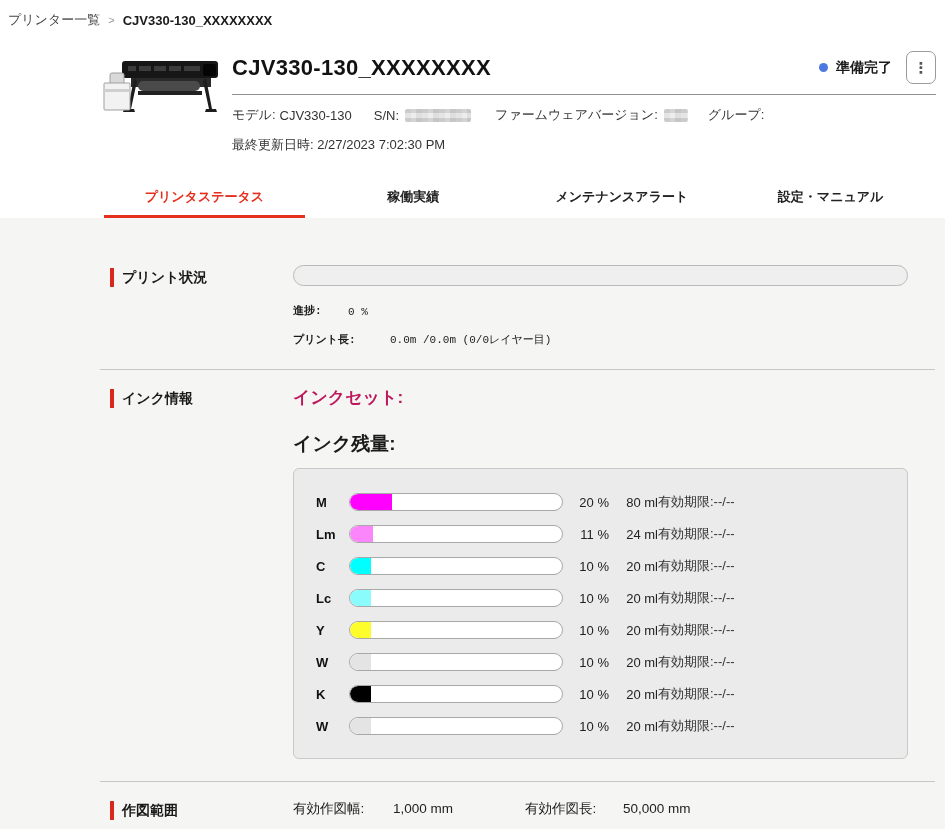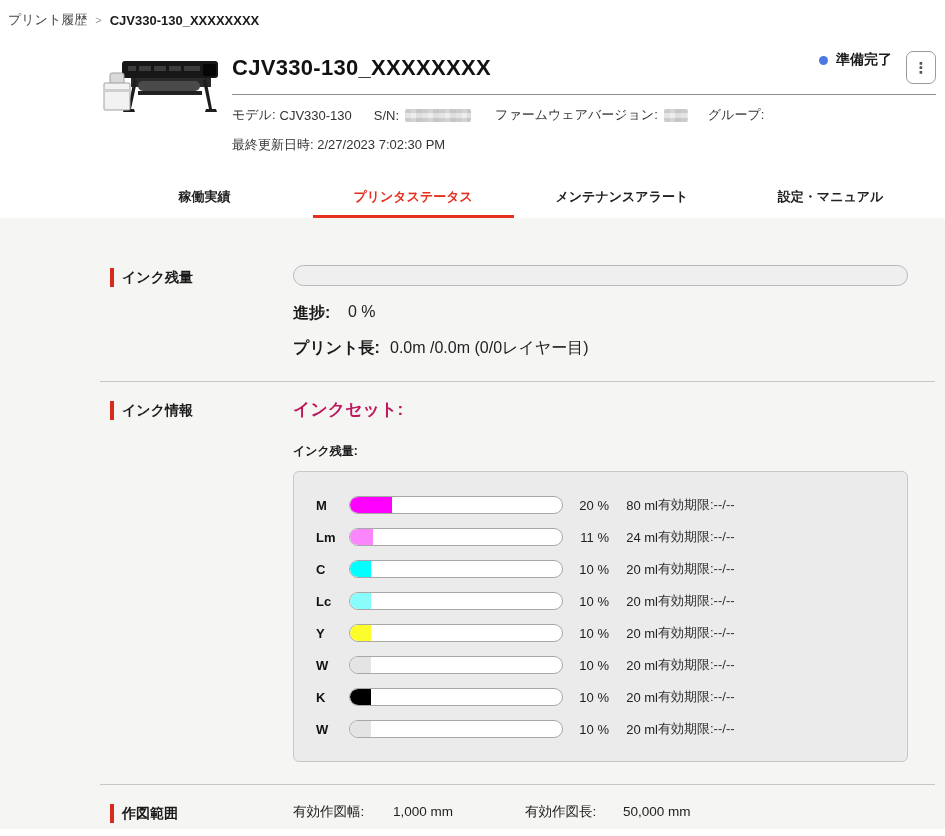--- a/index.html
+++ b/index.html
@@ -16,21 +16,21 @@
   .crumb-root { color: #444; cursor: pointer; }
   .crumb-sep { color: #9a9a9a; font-size: 11px; }
   .crumb-current { color: #1a1a1a; font-weight: bold; }
 
   
   .header-row { display: flex; margin: 22px 0 0 98px; width: 838px; }
   .printer-img { width: 124px; height: 66px; flex: 0 0 auto; }
   .header-main { flex: 1; margin-left: 10px; }
   .title-row { display: flex; align-items: center; justify-content: space-between; }
   .page-title { font-size: 22px; font-weight: bold; color: #121212; letter-spacing: .3px; }
-  .title-right { display: flex; align-items: flex-start; gap: 14px; }
+  .title-right { display: flex; align-items: center; gap: 14px; }
   .status-wrap { display: flex; align-items: center; gap: 8px; }
   .status-dot { width: 9px; height: 9px; border-radius: 50%; background: #4b79e1; }
   .status-label { font-size: 14px; font-weight: bold; color: #1a1a1a; }
   .kebab-btn {
     width: 30px; height: 33px; background: #fff; border: 1px solid #9a9a9a;
     border-radius: 7px; color: #555; font-size: 15px; font-weight: bold;
     display: flex; align-items: center; justify-content: center; cursor: pointer;
   }
   .title-divider { border: none; border-top: 1px solid #8f8f8f; margin: 10px 0 11px 0; }
   .meta-row { display: flex; align-items: center; font-size: 13px; color: #333; }
@@ -67,30 +67,30 @@
     padding-top: 3px;
   }
   .red-bar { width: 4px; height: 19px; background: #d9291c; margin: 0 8px 0 10px; flex: 0 0 auto; }
   .section-title { font-size: 14px; font-weight: bold; color: #1a1a1a; padding-top: 1px; }
   .section-body { width: 615px; }
 
   .progress-track {
     width: 615px; height: 21px; border-radius: 11px;
     background: #efefef; border: 1px solid #b9b9b9; overflow: hidden;
   }
-  .kv-row { display: flex; align-items: flex-start; font-size: 16px; color: #222; }
+  .kv-row { display: flex; align-items: flex-end; font-size: 11px; color: #222; font-family: Liberation Mono, monospace; }
   .kv-label { font-weight: bold; color: #1a1a1a; }
   .w55 { width: 55px; } .w97 { width: 97px; }
   .mt18 { margin-top: 17px; } .mt14 { margin-top: 14px; }
 
   .h-divider { border: none; border-top: 1px solid #c7c7c7; margin: 22px 0 0 0; width: 835px; }
   .mt-sec { margin-top: 16px; }
 
   .ink-set-row { font-size: 17px; font-weight: bold; color: #be185d; }
-  .ink-level-row { font-size: 12px; font-weight: bold; color: #1a1a1a; margin-top: 22px; }
+  .ink-level-row { font-size: 19px; font-weight: bold; color: #1a1a1a; margin-top: 22px; }
   .ink-panel {
     margin-top: 11px; width: 615px; background: #ebebeb;
     border: 1px solid #c8c8c8; border-radius: 6px;
     padding: 17px 0 16px 22px;
   }
   .ink-row { display: flex; align-items: center; height: 32px; font-size: 13px; color: #222; }
   .ink-name { width: 33px; font-weight: bold; color: #111; }
   .ink-track {
     width: 214px; height: 18px; background: #fff; border: 1px solid #a8a8a8;
     border-radius: 9px; overflow: hidden; flex: 0 0 auto;
@@ -103,21 +103,21 @@
   .range-row { display: flex; align-items: baseline; font-size: 13.5px; color: #222; padding-top: 2px; }
   .range-label { font-weight: normal; color: #1a1a1a; }
   .rl1 { width: 100px; } .rv1 { width: 132px; } .rl2 { width: 98px; }
 
   .bottom-divider { border: none; border-top: 1px solid #c7c7c7; margin: 21px 0 0 0; width: 835px; }
 </style>
 </head>
 <body>
 
 <div class="breadcrumb">
-  <span class="crumb-root">プリント履歴</span>
+  <span class="crumb-root">プリンター一覧</span>
   <span class="crumb-sep">&gt;</span>
   <span class="crumb-current">CJV330-130_XXXXXXXX</span>
 </div>
 
 <div class="header-row">
   <svg class="printer-img" viewBox="0 0 124 66">
 
     <rect x="24" y="10" width="96" height="17" rx="3" fill="#171717"></rect>
     <rect x="30" y="15" width="8" height="5" fill="#3c3c3c"></rect>
     <rect x="41" y="15" width="12" height="5" fill="#3c3c3c"></rect>
@@ -167,32 +167,32 @@
       </div>
     </div>
     <div class="updated-row">
       <span>最終更新日時:</span>
       <span>2/27/2023 7:02:30 PM</span>
     </div>
   </div>
 </div>
 
 <div class="tabs">
+  <div class="tab active">プリンタステータス</div>
   <div class="tab">稼働実績</div>
-  <div class="tab active">プリンタステータス</div>
   <div class="tab">メンテナンスアラート</div>
   <div class="tab">設定・マニュアル</div>
 </div>
 
 <div class="content">
 
   <div class="section">
     <div class="section-label">
       <span class="red-bar"></span>
-      <span class="section-title">インク残量</span>
+      <span class="section-title">プリント状況</span>
     </div>
     <div class="section-body">
       <div class="progress-track">
         
       </div>
       <div class="kv-row mt18">
         <span class="kv-label w55">進捗:</span>
         <span>0 %</span>
       </div>
       <div class="kv-row mt14">

